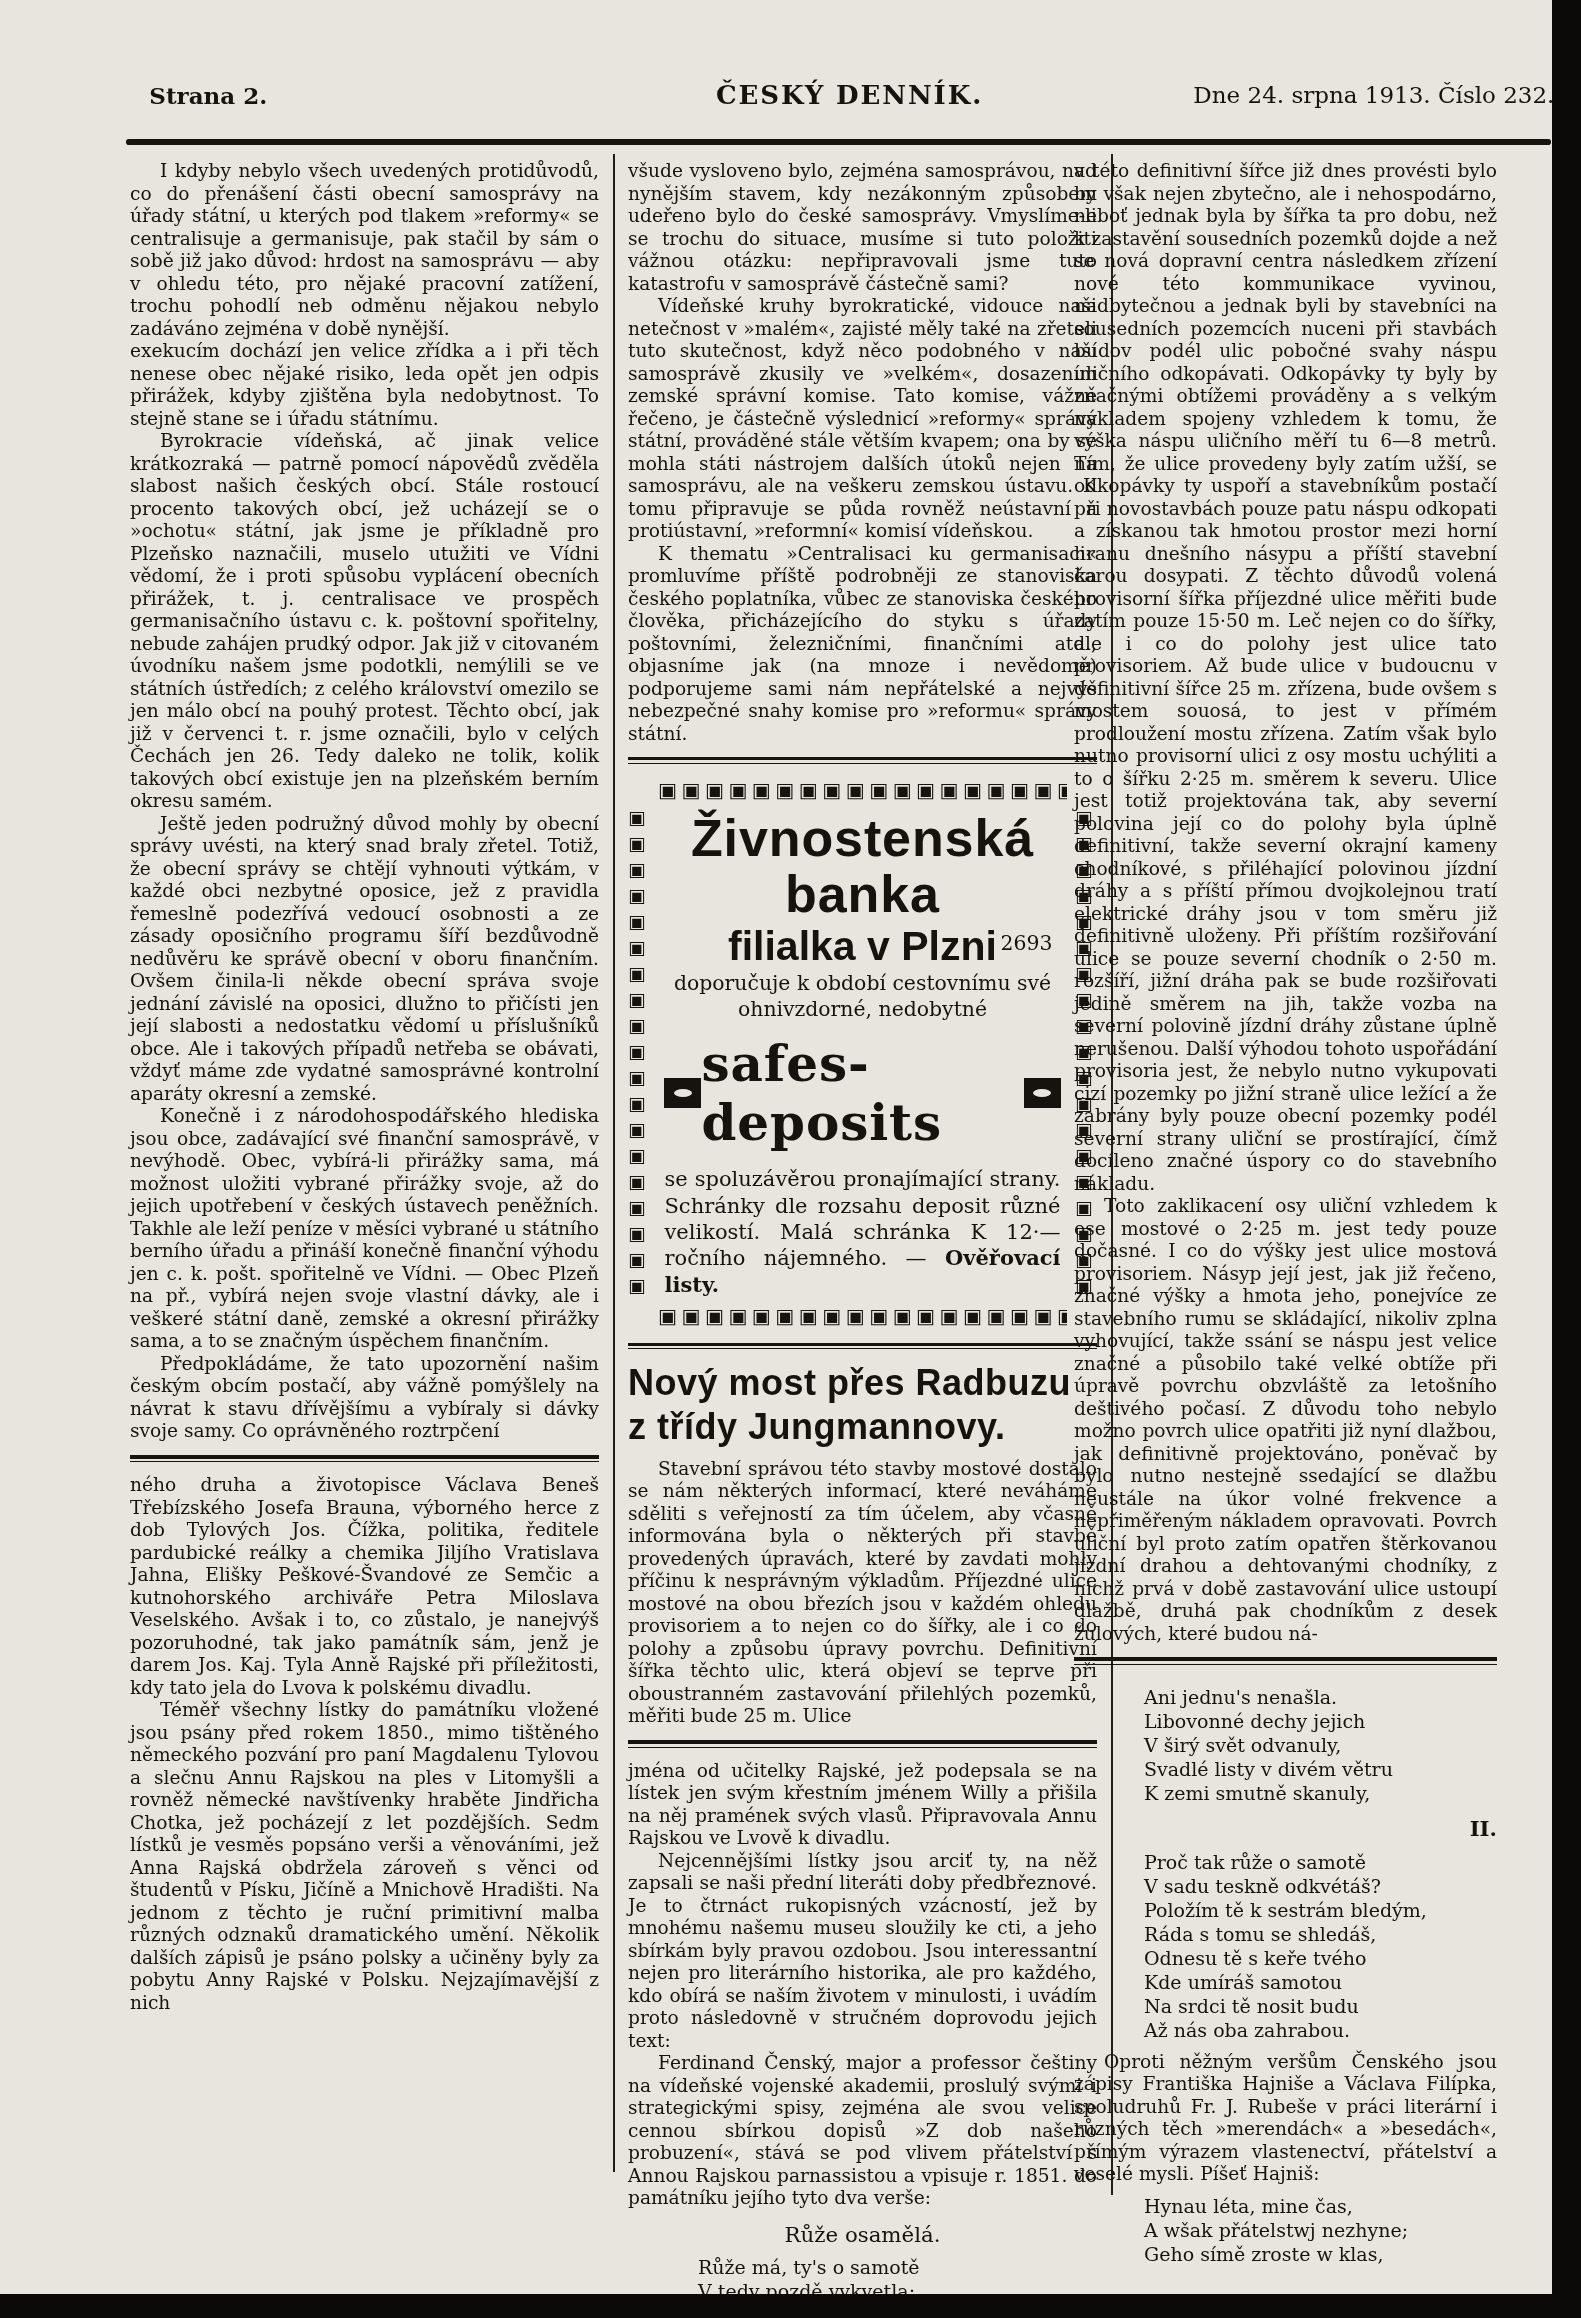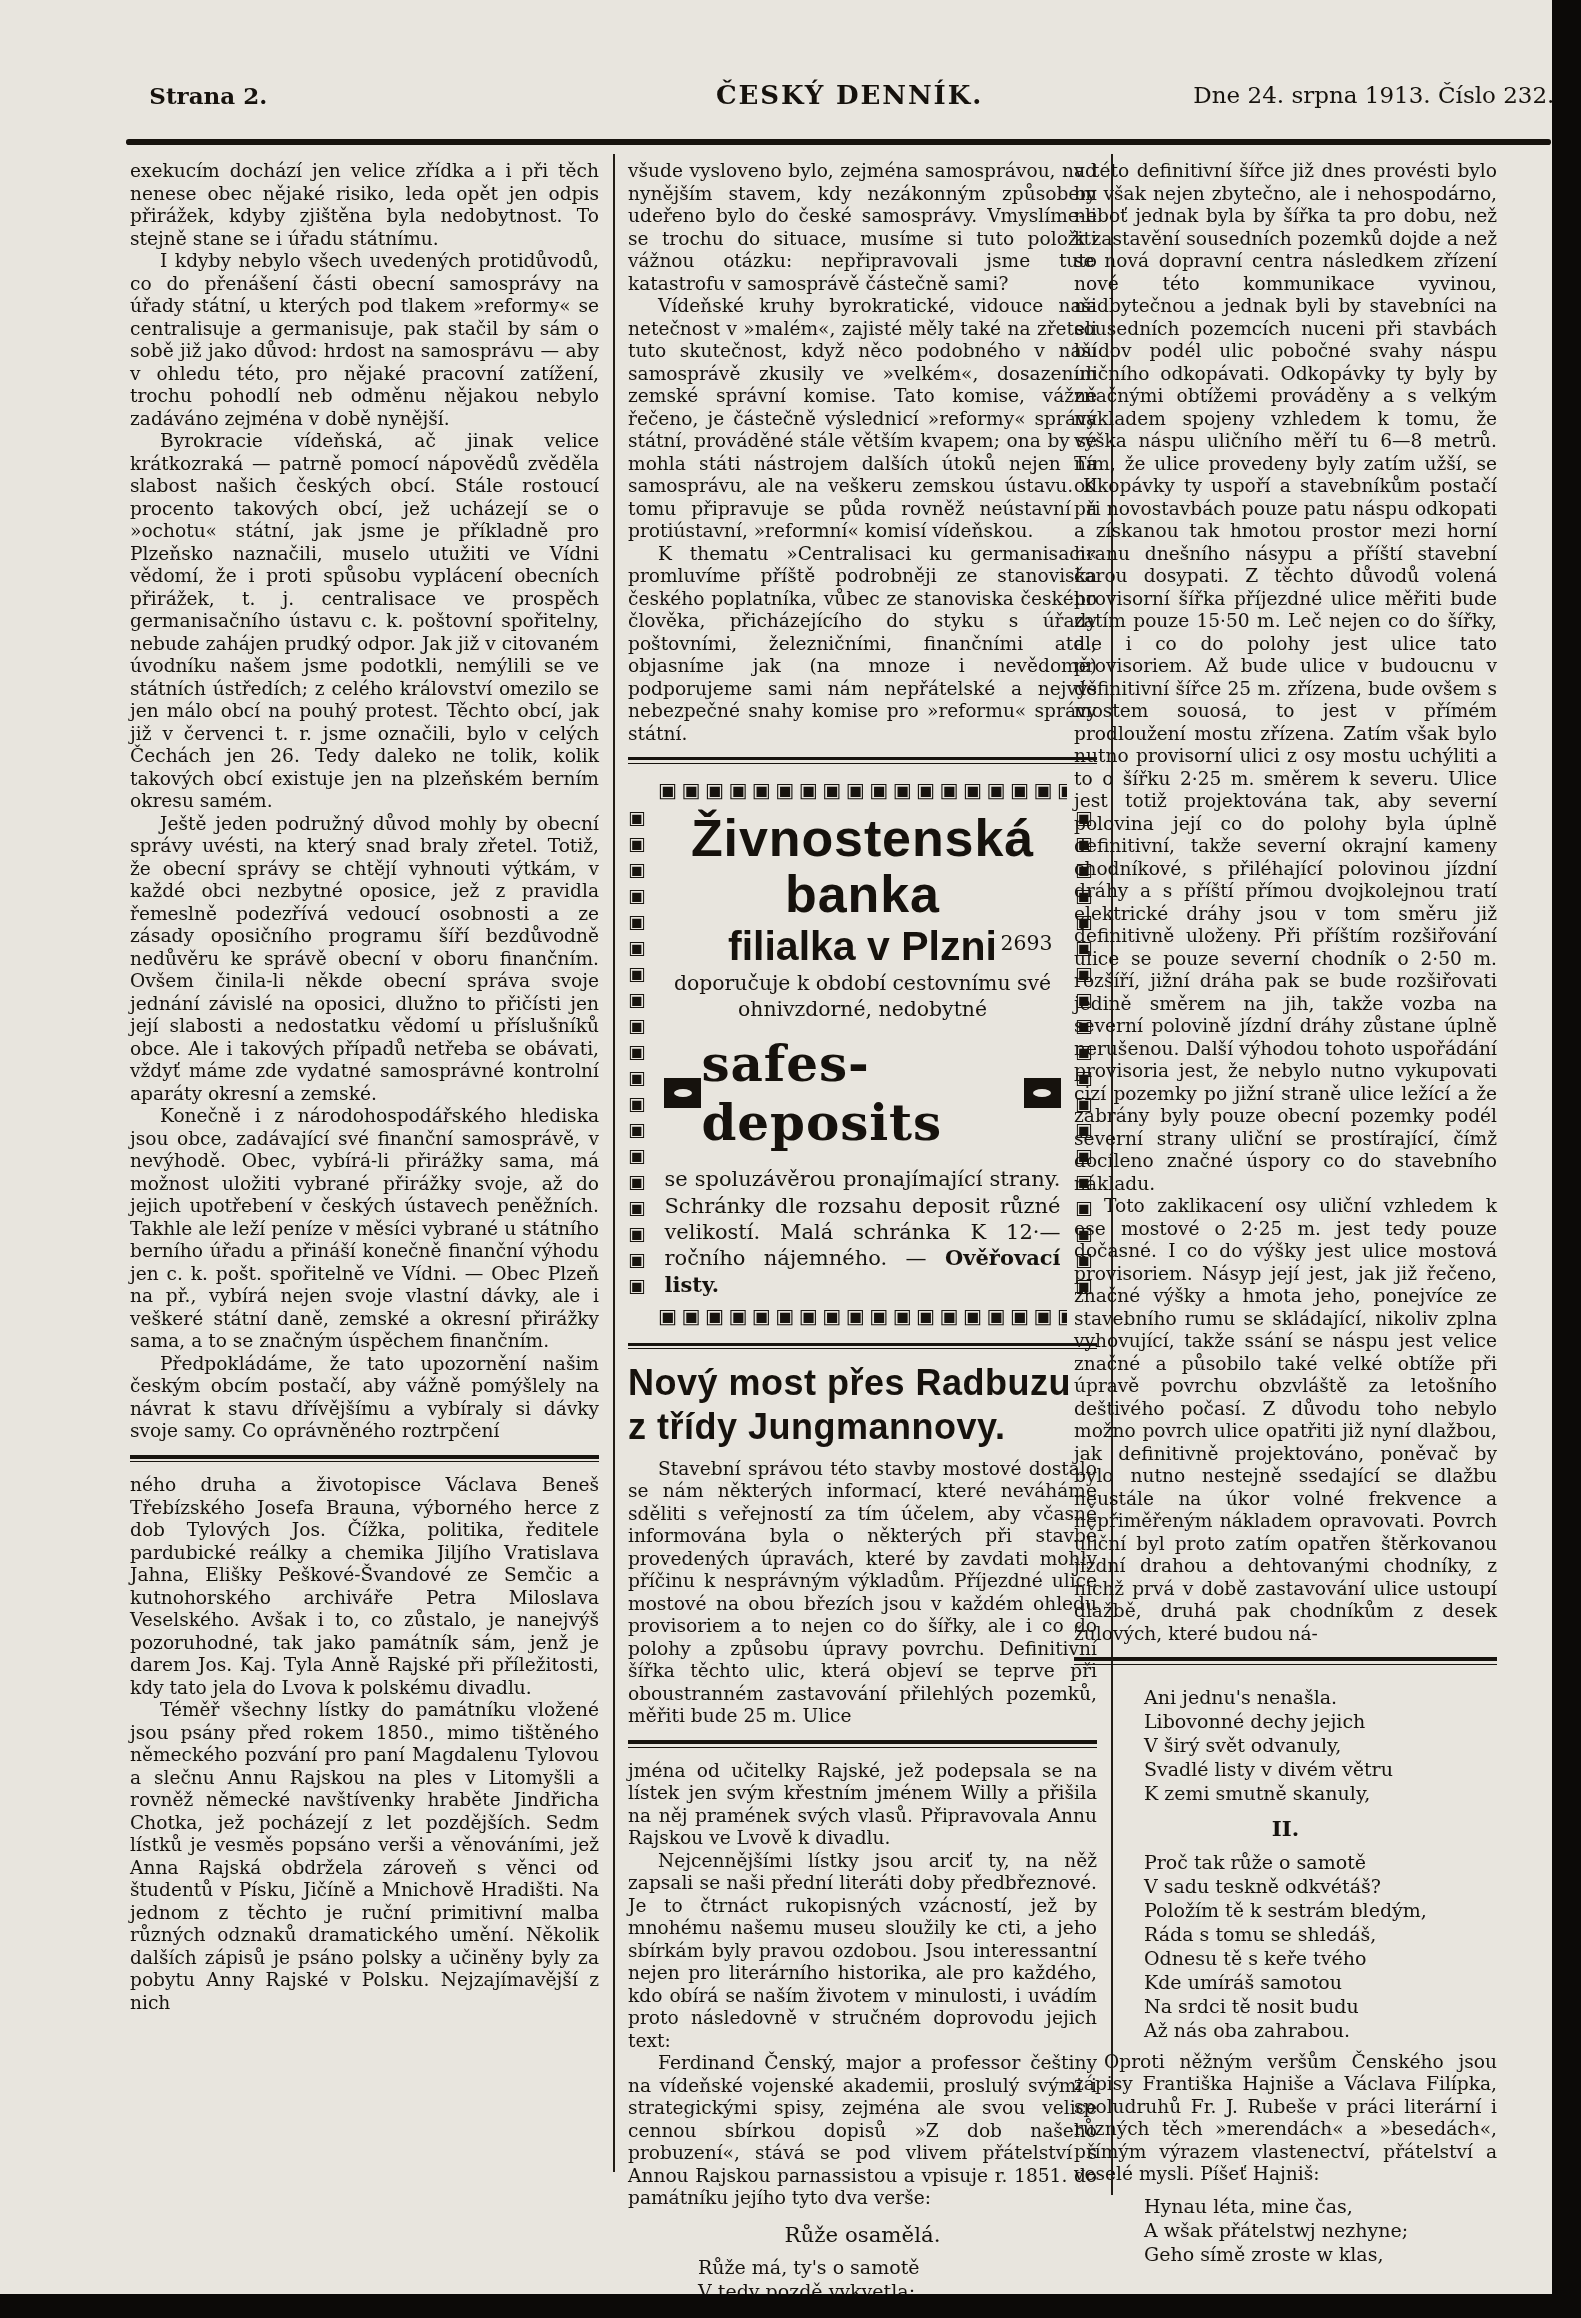--- a/index.html
+++ b/index.html
@@ -41,21 +41,21 @@
   .orn-sq::after{content:"";position:absolute;left:50%;top:50%;width:18.6px;height:8.3px;margin:-4.2px 0 0 -9.3px;
                  background:#e8e5de;border-radius:50%;}
   .ad-body{font-size:21px;line-height:26.4px;text-align:justify;text-indent:0;margin:0.9px 1.9px;}
   .ad-body b{font-weight:bold;}
   
   .headline{font-family:"Liberation Sans",sans-serif;font-weight:bold;font-size:36px;line-height:44px;
             text-align:left;margin:4.6px 0 8.3px 0;letter-spacing:0.5px;}
   
   .poem-title{font-size:21.3px;font-weight:normal;text-align:center;margin:12px 0 8.3px 0;}
   .verse{font-size:19px;line-height:24px;margin:0 0 0 70px;text-align:left;}
-  .sec-num{font-size:21.3px;font-weight:bold;text-align:center;margin:11px 0 9.3px 0;}
+  .sec-num{font-size:21.3px;font-weight:bold;text-align:right;margin:11px 0 9.3px 0;}
   .gap{height:8.3px;}
   
   .scan-right{position:absolute;right:0;top:0;width:29px;height:2319px;background:#0c0a08;}
   .scan-bottom{position:absolute;left:0;bottom:0;width:1581px;height:25px;background:#0c0a08;}
 </style>
 </head>
 <body>
 
 <div class="page">
 
@@ -66,22 +66,22 @@
       <span>Dne 24. srpna 1913.</span>
       <span>Číslo 232.</span>
     </div>
   </div>
   <div class="rule-top"></div>
 
   <div class="vsep vsep1"></div>
   <div class="vsep vsep2"></div>
 
   <div class="col col1">
+    <p class="art indent">I kdyby nebylo všech uvedených protidůvodů, co do přenášení části obecní samosprávy na úřady státní, u kterých pod tlakem »reformy« se centralisuje a germanisuje, pak stačil by sám o sobě již jako důvod: hrdost na samosprávu — aby v ohledu této, pro nějaké pracovní zatížení, trochu pohodlí neb odměnu nějakou nebylo zadáváno zejména v době nynější.</p>
     <p class="art">exekucím dochází jen velice zřídka a i při těch nenese obec nějaké risiko, leda opět jen odpis přirážek, kdyby zjištěna byla nedobytnost. To stejně stane se i úřadu státnímu.</p>
-    <p class="art indent">I kdyby nebylo všech uvedených protidůvodů, co do přenášení části obecní samosprávy na úřady státní, u kterých pod tlakem »reformy« se centralisuje a germanisuje, pak stačil by sám o sobě již jako důvod: hrdost na samosprávu — aby v ohledu této, pro nějaké pracovní zatížení, trochu pohodlí neb odměnu nějakou nebylo zadáváno zejména v době nynější.</p>
     <p class="art indent">Byrokracie vídeňská, ač jinak velice krátkozraká — patrně pomocí nápovědů zvěděla slabost našich českých obcí. Stále rostoucí procento takových obcí, jež ucházejí se o »ochotu« státní, jak jsme je příkladně pro Plzeňsko naznačili, muselo utužiti ve Vídni vědomí, že i proti spůsobu vyplácení obecních přirážek, t. j. centralisace ve prospěch germanisačního ústavu c. k. poštovní spořitelny, nebude zahájen prudký odpor. Jak již v citovaném úvodníku našem jsme podotkli, nemýlili se ve státních ústředích; z celého království omezilo se jen málo obcí na pouhý protest. Těchto obcí, jak již v červenci t. r. jsme označili, bylo v celých Čechách jen 26. Tedy daleko ne tolik, kolik takových obcí existuje jen na plzeňském berním okresu samém.</p>
     <p class="art indent">Ještě jeden podružný důvod mohly by obecní správy uvésti, na který snad braly zřetel. Totiž, že obecní správy se chtějí vyhnouti výtkám, v každé obci nezbytné oposice, jež z pravidla řemeslně podezřívá vedoucí osobnosti a ze zásady oposičního programu šíří bezdůvodně nedůvěru ke správě obecní v oboru finančním. Ovšem činila-li někde obecní správa svoje jednání závislé na oposici, dlužno to přičísti jen její slabosti a nedostatku vědomí u příslušníků obce. Ale i takových případů netřeba se obávati, vždyť máme zde vydatné samosprávné kontrolní aparáty okresní a zemské.</p>
     <p class="art indent">Konečně i z národohospodářského hlediska jsou obce, zadávající své finanční samosprávě, v nevýhodě. Obec, vybírá-li přirážky sama, má možnost uložiti vybrané přirážky svoje, až do jejich upotřebení v českých ústavech peněžních. Takhle ale leží peníze v měsíci vybrané u státního berního úřadu a přináší konečně finanční výhodu jen c. k. pošt. spořitelně ve Vídni. — Obec Plzeň na př., vybírá nejen svoje vlastní dávky, ale i veškeré státní daně, zemské a okresní přirážky sama, a to se značným úspěchem finančním.</p>
     <p class="art indent">Předpokládáme, že tato upozornění našim českým obcím postačí, aby vážně pomýšlely na návrat k stavu dřívějšímu a vybíraly si dávky svoje samy. Co oprávněného roztrpčení</p>
     <div class="rule2"></div>
     <p class="art">ného druha a životopisce Václava Beneš Třebízského Josefa Brauna, výborného herce z dob Tylových Jos. Čížka, politika, ředitele pardubické reálky a chemika Jiljího Vratislava Jahna, Elišky Peškové-Švandové ze Semčic a kutnohorského archiváře Petra Miloslava Veselského. Avšak i to, co zůstalo, je nanejvýš pozoruhodné, tak jako památník sám, jenž je darem Jos. Kaj. Tyla Anně Rajské při příležitosti, kdy tato jela do Lvova k polskému divadlu.</p>
     <p class="art indent">Téměř všechny lístky do památníku vložené jsou psány před rokem 1850., mimo tištěného německého pozvání pro paní Magdalenu Tylovou a slečnu Annu Rajskou na ples v Litomyšli a rovněž německé navštívenky hraběte Jindřicha Chotka, jež pocházejí z let pozdějších. Sedm lístků je vesměs popsáno verši a věnováními, jež Anna Rajská obdržela zároveň s věnci od študentů v Písku, Jičíně a Mnichově Hradišti. Na jednom z těchto je ruční primitivní malba různých odznaků dramatického umění. Několik dalších zápisů je psáno polsky a učiněny byly za pobytu Anny Rajské v Polsku. Nejzajímavější z nich</p>
   </div>
 
   <div class="col col2">

